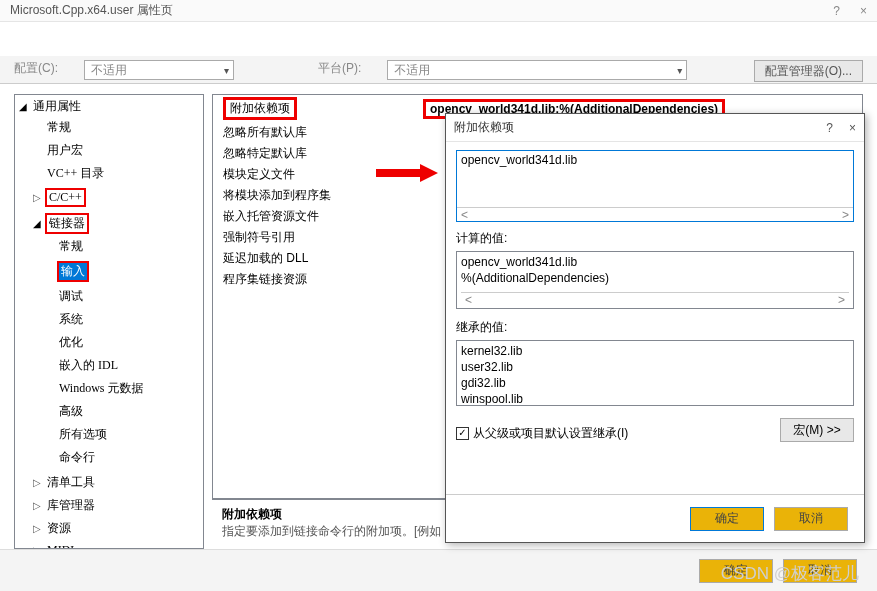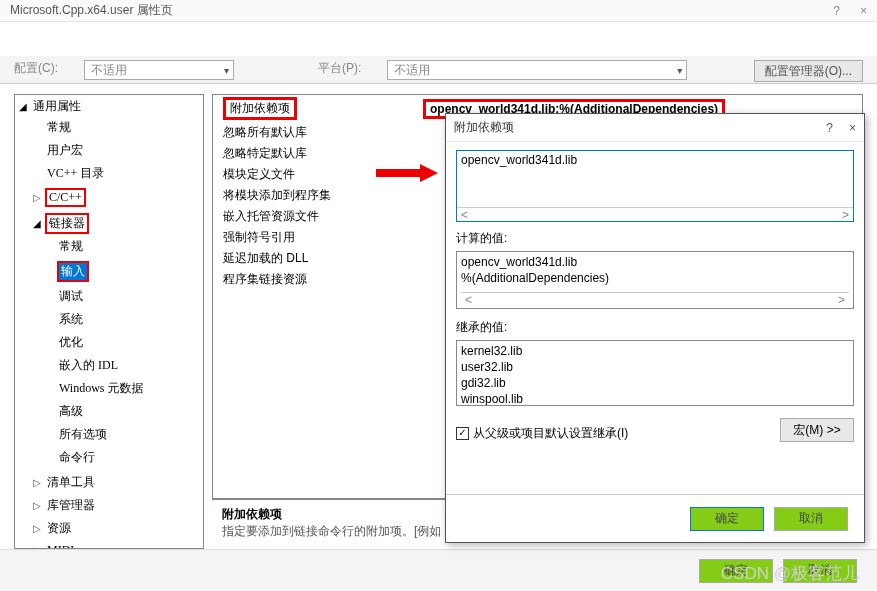--- a/index.html
+++ b/index.html
@@ -31,21 +31,21 @@
 .property-area { flex: 1; border: 1px solid #828790; background: #fff; position: relative; overflow: hidden; }
 .proptable { width: 100%; border-collapse: collapse; }
 .proptable td { padding: 2px 10px; height: 19px; vertical-align: middle; }
 .proptable td.name { width: 200px; }
 .proptable td.value { font-weight: bold; }
 .red-highlight { border: 3px solid #e00; display: inline-block; padding: 0 4px; }
 .desc-box { border-top: 1px solid #828790; padding: 6px 10px; height: 50px; background: #fff; }
 .desc-box .h { font-weight: bold; }
 .desc-box .txt { color: #555; }
 .footer { height: 42px; display: flex; align-items: center; justify-content: flex-end; gap: 10px; padding: 0 20px; border-top: 1px solid #ddd; background: #f4f4f4; }
-.btn { border: 1px solid #aaa; background: #84cc16; color: #444; min-width: 74px; height: 24px; display: inline-flex; align-items: center; justify-content: center; cursor: default; }
+.btn { border: 1px solid #aaa; background: #eab308; color: #444; min-width: 74px; height: 24px; display: inline-flex; align-items: center; justify-content: center; cursor: default; }
 
 
 .dialog { position: absolute; left: 445px; top: 113px; width: 420px; height: 430px; background: #fff; border: 1px solid #555; box-shadow: 2px 2px 8px rgba(0,0,0,.3); display: flex; flex-direction: column; }
 .dialog .dlg-title { height: 28px; display: flex; align-items: center; padding: 0 8px; border-bottom: 1px solid #e5e5e5; }
 .dialog .dlg-title .t { flex: 1; color: #333; }
 .dialog .dlg-title .btns { display: flex; gap: 16px; color: #555; }
 .dialog .body { flex: 1; padding: 8px 10px; display: flex; flex-direction: column; gap: 4px; }
 .textarea { border: 1px solid #0078d7; background: #fff; position: relative; }
 .textarea .inner { padding: 2px 4px; height: 56px; }
 .listbox { border: 1px solid #828790; background: #fff; height: 58px; padding: 2px 4px; overflow: hidden; line-height: 16px; }

